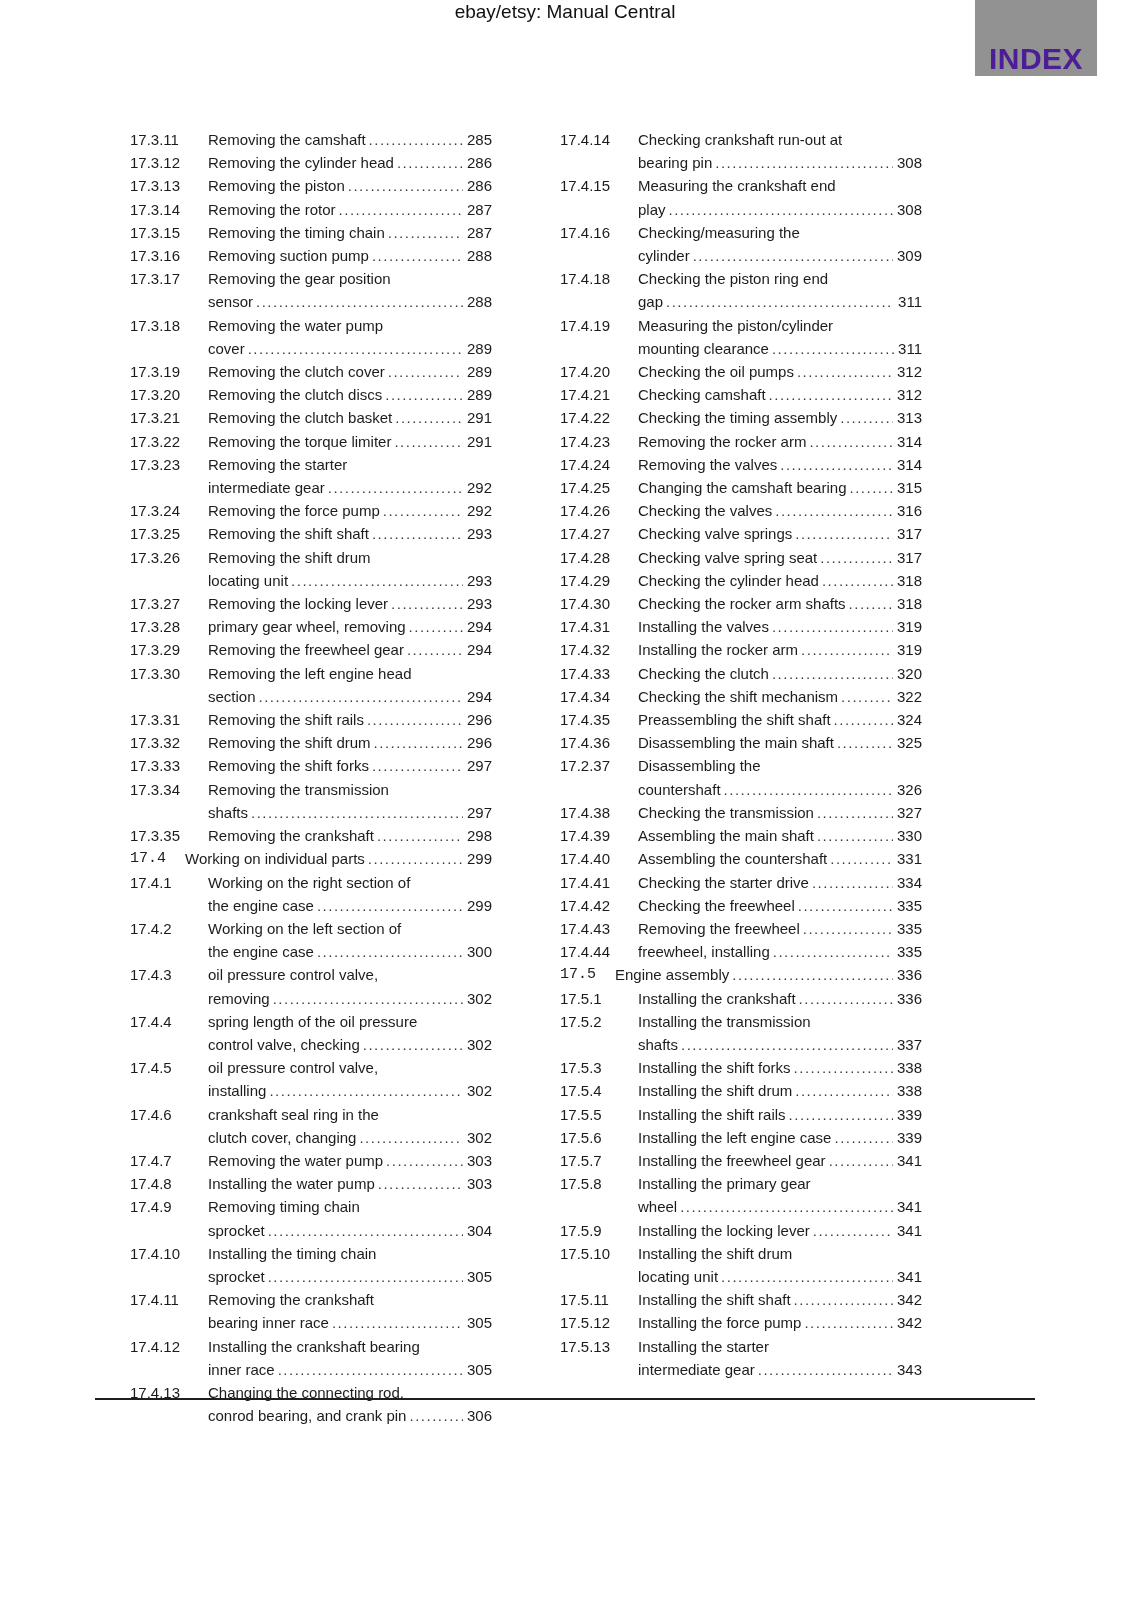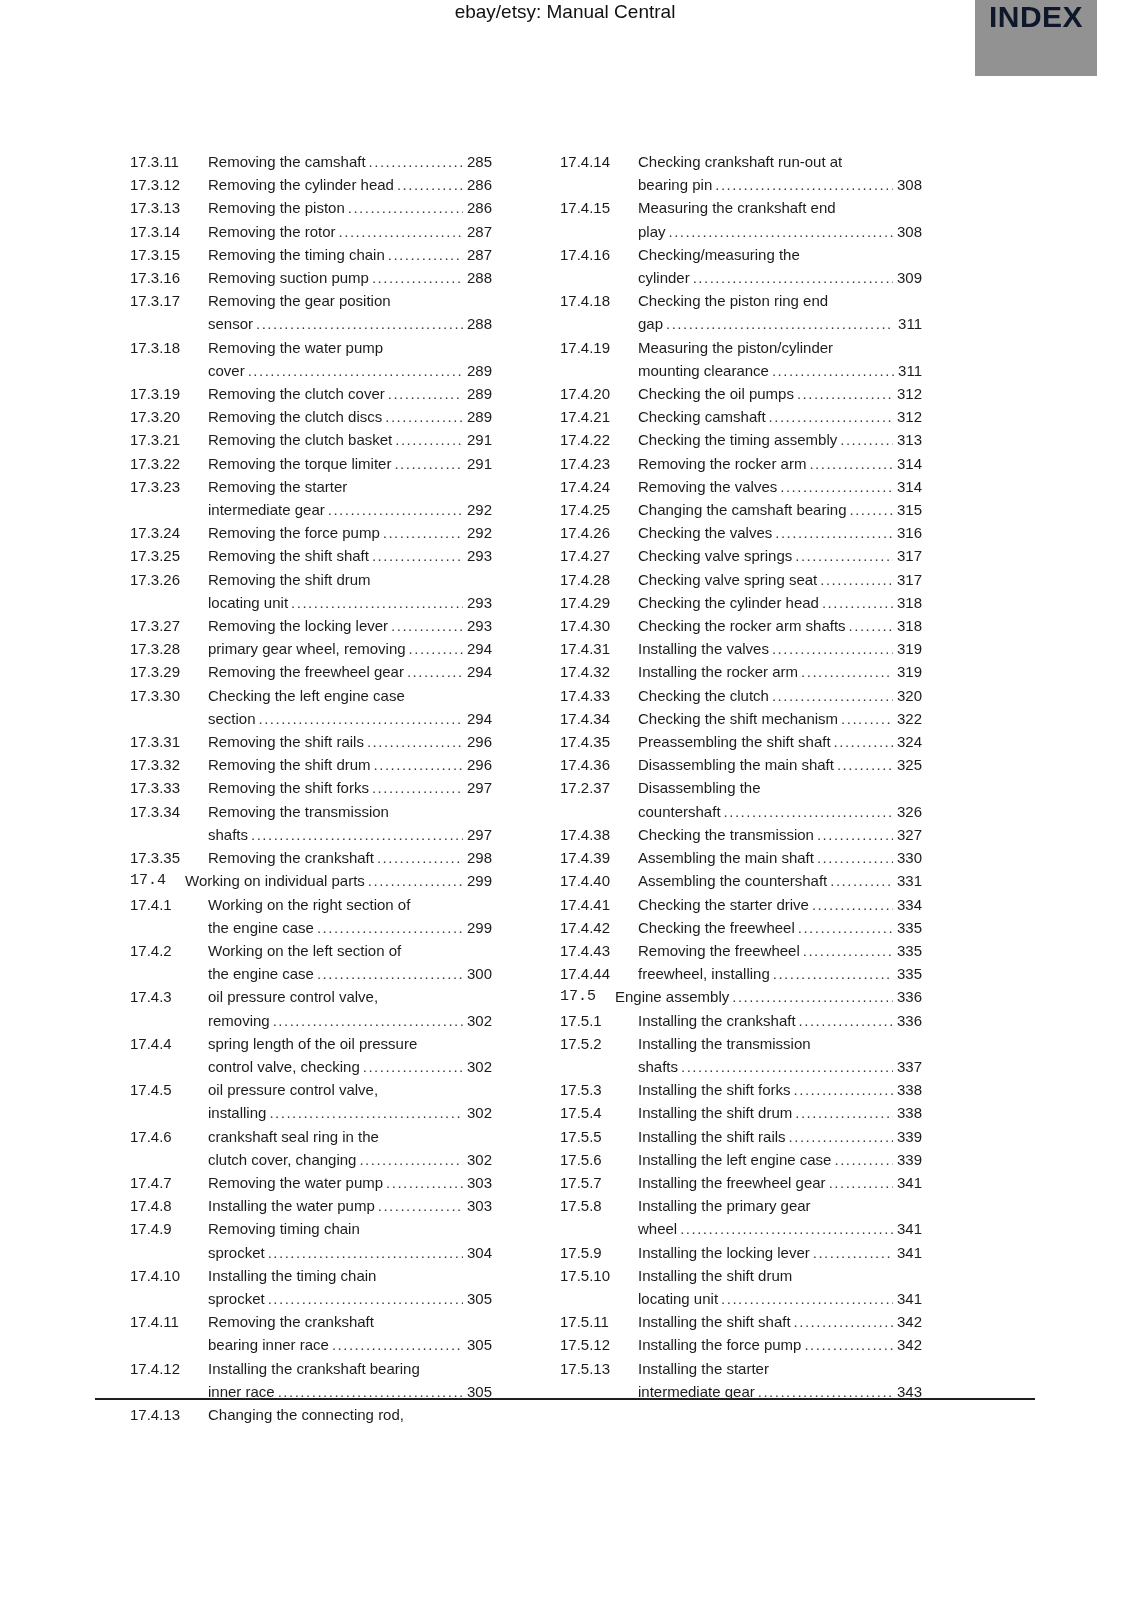--- a/index.html
+++ b/index.html
@@ -34,39 +34,38 @@
     color: #111111;
   }
   .index-tab {
     position: absolute;
     top: 0;
     right: 33px;
     width: 122px;
     height: 76px;
     background: #929292;
     display: flex;
-    align-items: flex-start;
+    align-items: flex-end;
     justify-content: center;
     font-size: 30px;
     font-weight: 700;
     letter-spacing: 0.5px;
-    color: #0f172a;
+    color: #4c1d95;
   }
   .content {
     position: absolute;
     top: 128px;
     left: 130px;
     display: flex;
     gap: 68px;
   }
   .col {
     width: 362px;
     font-size: 15px;
     line-height: 23.2px;
-    margin-top: 22px;
   }
   .entry { display: flex; }
   .num {
     flex: 0 0 78px;
     white-space: nowrap;
   }
   .entry.section-level .num { flex: 0 0 55px; font-family: Liberation Mono, monospace; }
   .body { flex: 1; min-width: 0; }
   .line { }
   .line.last {
@@ -329,21 +328,21 @@
               <span class="t">Removing the freewheel gear</span>
               <span class="leader"></span>
               <span class="pg">294</span>
             </div>
           </span>
   </div>
 
   <div class="entry">
     <span class="num">17.3.30</span>
     <span class="body">
-            <div class="line">Checking the left engine case</div>
+            <div class="line">Removing the left engine head</div>
             <div class="line last">
               <span class="t">section</span>
               <span class="leader"></span>
               <span class="pg">294</span>
             </div>
           </span>
   </div>
 
   <div class="entry">
     <span class="num">17.3.31</span>

